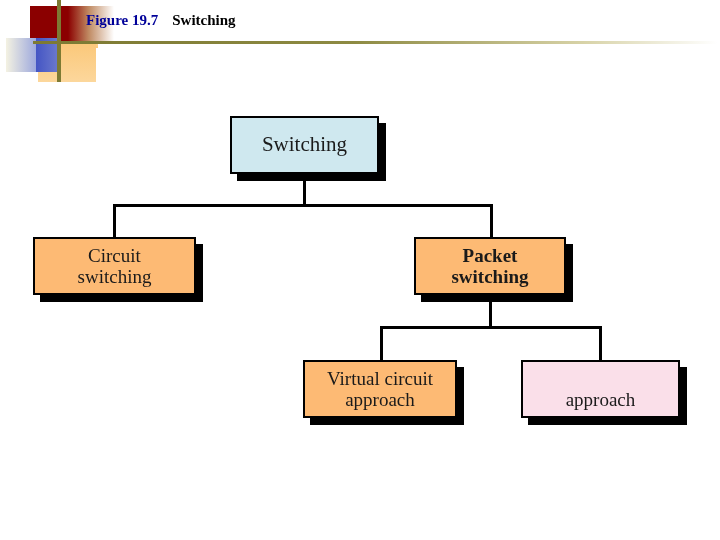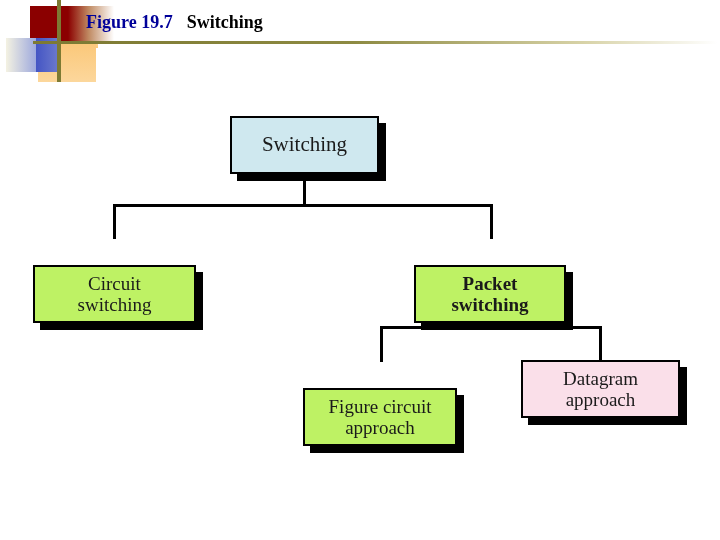--- a/index.html
+++ b/index.html
@@ -95,21 +95,21 @@
     width: 660px;
     height: 3px;
     background: linear-gradient(to right, #7d7a33 0%, #8d8a42 45%, #d8d3a8 80%, #ffffff 100%);
   }
 
   
   #figure-title {
     position: absolute;
     left: 86px;
     top: 12px;
-    font-size: 18px;
+    font-size: 15px;
     font-weight: bold;
     letter-spacing: 0px;
     white-space: nowrap;
   }
   #figure-title .fig-label { color: #000099; }
   #figure-title .fig-name  { color: #000000; margin-left: 14px; }
 
   
   #diagram {
     position: absolute;
@@ -131,21 +131,21 @@
     text-align: center;
     line-height: 1.12;
     font-size: 19px;
     color: #1a1a1a;
     font-family: "Liberation Serif", "DejaVu Serif", serif;
   }
   .node .node-label { display: block; padding: 0 6px; }
 
   .node.tint-blue { background: #cfe8ef; }
   .node.tint-pink { background: #fadfe9; }
-  .node.tint-white { background: #bef264; margin-top: 28px; }
+  .node.tint-white { background: #fdba74; }
 
   
   #node-switching {
     left: 230px; top: 116px; width: 149px; height: 58px;
     font-size: 21px;
   }
   #node-circuit-switching {
     left: 33px; top: 237px; width: 163px; height: 58px;
   }
   #node-packet-switching {
@@ -222,25 +222,25 @@
 
   <div class="node tint-white" id="node-packet-switching">
     <span class="node-label">
       <span>Packet</span><br>
       <span>switching</span>
     </span>
   </div>
 
   <div class="node tint-white" id="node-virtual-circuit">
     <span class="node-label">
-      <span>Figure circuit</span><br>
+      <span>Virtual circuit</span><br>
       <span>approach</span>
     </span>
   </div>
 
   <div class="node tint-pink" id="node-datagram">
     <span class="node-label">
-      <span>Datagram</span><br>
+      <br>
       <span>approach</span>
     </span>
   </div>
 
 </div>
 
 </body></html>

